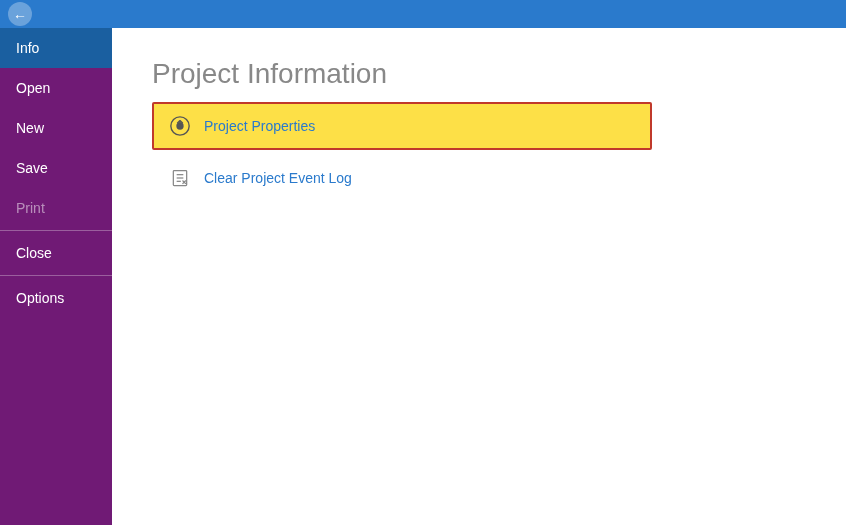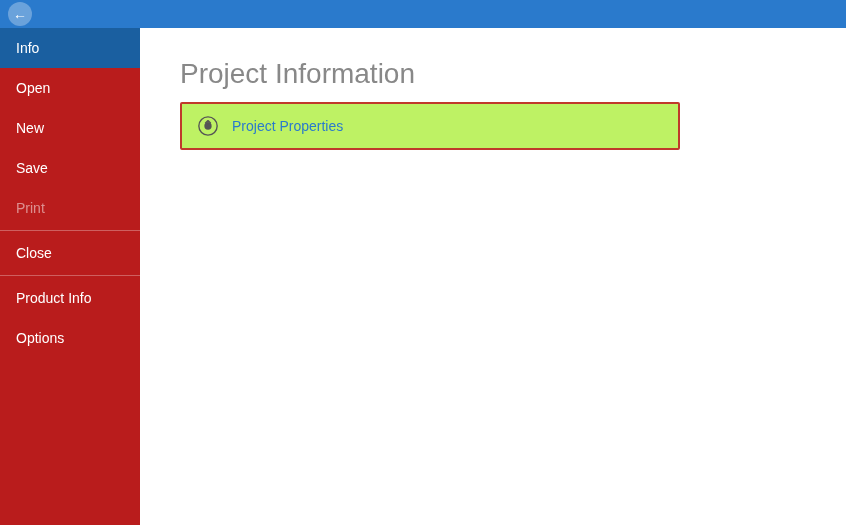--- a/index.html
+++ b/index.html
@@ -39,22 +39,22 @@
 
     
     .main-layout {
       display: flex;
       flex: 1;
       overflow: hidden;
     }
 
     
     .sidebar {
-      width: 140px;
-      background: #b91c1c;
+      width: 112px;
+      background: #701a75;
       display: flex;
       flex-direction: column;
       flex-shrink: 0;
     }
 
     .sidebar-item {
       padding: 12px 16px;
       color: #fff;
       cursor: pointer;
       font-size: 14px;
@@ -105,21 +105,21 @@
       align-items: center;
       gap: 12px;
       padding: 10px 14px;
       cursor: pointer;
       border: 2px solid transparent;
       border-radius: 2px;
     }
 
     .info-item.highlighted {
       border-color: #c0392b;
-      background: #bef264;
+      background: #fde047;
       text-align: center;
     }
 
     .item-icon {
       width: 24px;
       height: 24px;
       flex-shrink: 0;
       display: flex;
       align-items: center;
       justify-content: center;
@@ -166,23 +166,20 @@
       <span>Save</span>
     </div>
     <div class="sidebar-item disabled">
       <span>Print</span>
     </div>
     <hr class="sidebar-divider">
     <div class="sidebar-item">
       <span>Close</span>
     </div>
     <hr class="sidebar-divider">
-    <div class="sidebar-item">
-      <span>Product Info</span>
-    </div>
     <div class="sidebar-item">
       <span>Options</span>
     </div>
   </nav>
 
   <main class="content">
     <h1 class="page-title">Project Information</h1>
 
     <div class="info-items">
 
@@ -193,17 +190,30 @@
             <circle cx="12" cy="12" r="4" fill="#555" stroke="none"></circle>
             <polyline points="12,6 12,10" stroke="#555" stroke-width="1.5"></polyline>
             <line x1="12" y1="6" x2="9" y2="9" stroke="#555" stroke-width="1.5"></line>
             <line x1="12" y1="6" x2="15" y2="9" stroke="#555" stroke-width="1.5"></line>
           </svg>
         </div>
         <span class="item-label">Project Properties</span>
       </div>
 
 
+      <div class="info-item">
+        <div class="item-icon">
+          <svg class="icon-log" viewBox="0 0 24 24" fill="none" stroke="#888" stroke-width="1.5">
+            <rect x="4" y="3" width="16" height="18" rx="1"></rect>
+            <line x1="8" y1="8" x2="16" y2="8"></line>
+            <line x1="8" y1="12" x2="16" y2="12"></line>
+            <line x1="8" y1="16" x2="13" y2="16"></line>
+            <line x1="15" y1="15" x2="19" y2="19" stroke="#888" stroke-width="1.5"></line>
+            <line x1="19" y1="15" x2="15" y2="19" stroke="#888" stroke-width="1.5"></line>
+          </svg>
+        </div>
+        <span class="item-label">Clear Project Event Log</span>
+      </div>
 
     </div>
   </main>
 
 </div>
 
 </body></html>

